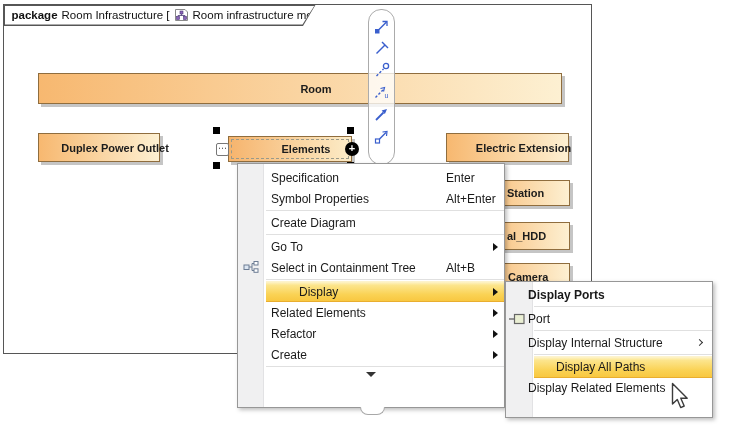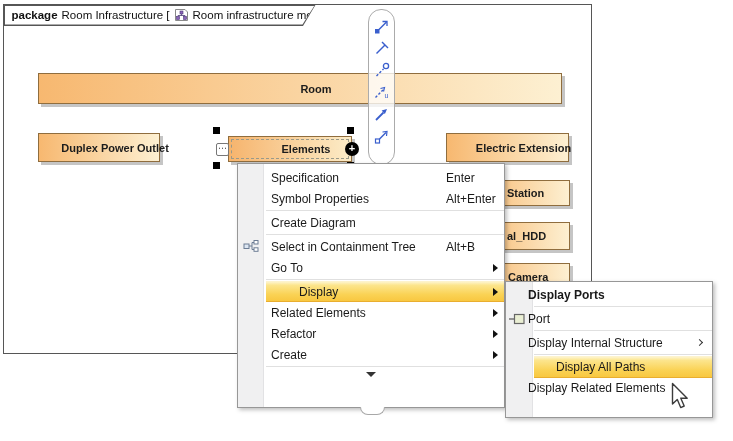--- a/index.html
+++ b/index.html
@@ -179,33 +179,33 @@
     <div class="mi">
       <span class="mi-label">Symbol Properties</span>
       <span class="mi-short">Alt+Enter</span>
     </div>
     <div class="msep"></div>
     <div class="mi">
       <span class="mi-label">Create Diagram</span>
     </div>
     <div class="msep"></div>
     <div class="mi">
+      <span class="mi-label">Go To</span>
+      <span class="arrow-r"></span>
+    </div>
+    <div class="mi">
       <svg class="mi-icon" width="16" height="16" viewBox="0 0 16 16">
         <rect x="1" y="5" width="5" height="4.5" fill="#dce6f2" stroke="#6c7c94" stroke-width="1"></rect>
         <path d="M6 7 h3 M9 3.5 v7 M9 3.5 h2 M9 10.5 h2" fill="none" stroke="#6c7c94" stroke-width="1"></path>
         <rect x="11" y="1.5" width="4" height="3.5" fill="#fff" stroke="#6c7c94" stroke-width="1"></rect>
         <rect x="11" y="8.8" width="4" height="3.5" fill="#fff" stroke="#6c7c94" stroke-width="1"></rect>
       </svg>
       <span class="mi-label">Select in Containment Tree</span>
       <span class="mi-short">Alt+B</span>
     </div>
-    <div class="mi">
-      <span class="mi-label">Go To</span>
-      <span class="arrow-r"></span>
-    </div>
     <div class="msep"></div>
     <div class="mi hl">
       <span class="mi-label">Display</span>
       <span class="arrow-r"></span>
     </div>
     <div class="mi">
       <span class="mi-label">Related Elements</span>
       <span class="arrow-r"></span>
     </div>
     <div class="mi">

